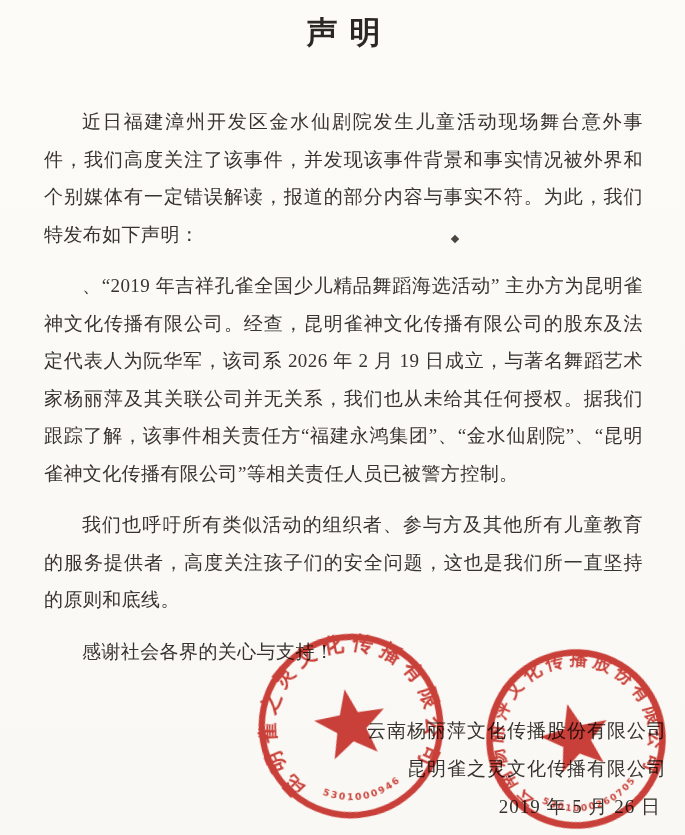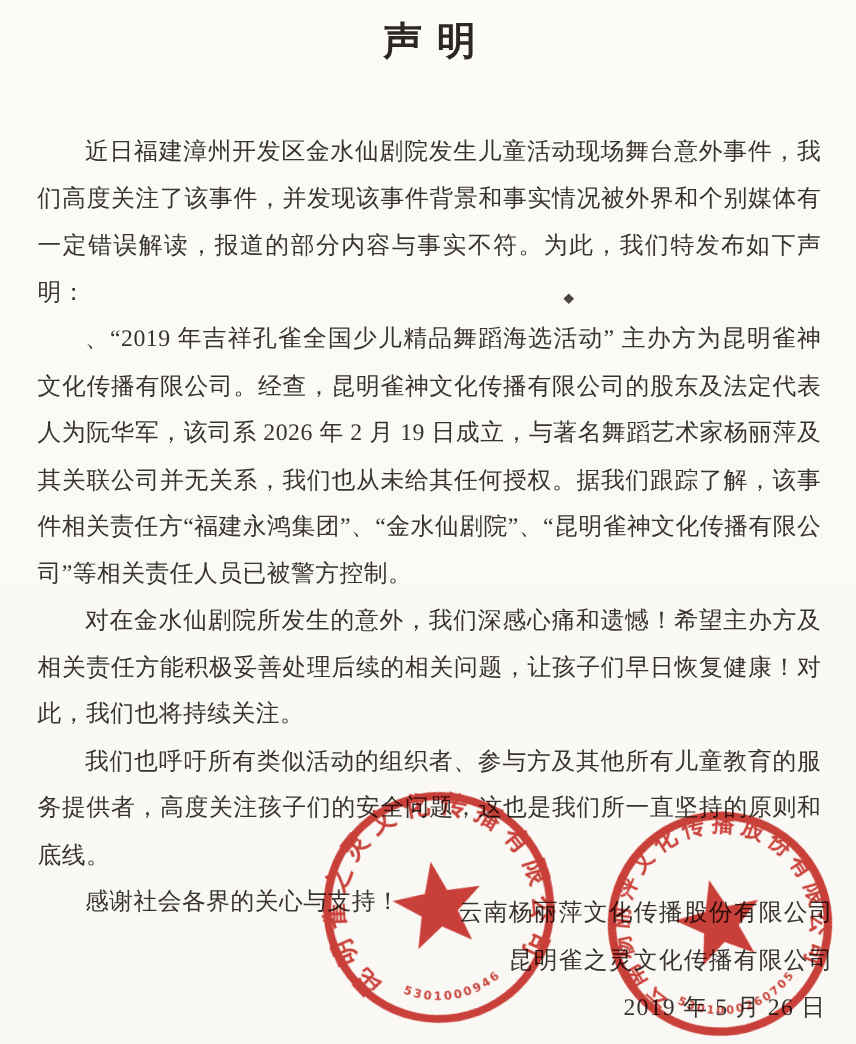--- a/index.html
+++ b/index.html
@@ -27,21 +27,21 @@
     font-size: 31px;
     font-weight: 700;
     letter-spacing: 12px;
     text-indent: 12px;
     color: #2b2824;
   }
   .doc-body {
     margin-top: 45px;
   }
   .para {
-    margin: 0;
+    margin: 14px;
     font-size: 19px;
     line-height: 37.5px;
     text-indent: 2em;
     text-align: justify;
     letter-spacing: 0.4px;
     color: #37342f;
   }
   .signature {
     position: absolute;
     top: 712px;
@@ -99,21 +99,20 @@
 </head>
 <body>
 
 <div class="page">
 
   <h1 class="doc-title">声明</h1>
 
   <div class="doc-body">
     <p class="para">近日福建漳州开发区金水仙剧院发生儿童活动现场舞台意外事件，我们高度关注了该事件，并发现该事件背景和事实情况被外界和个别媒体有一定错误解读，报道的部分内容与事实不符。为此，我们特发布如下声明：</p>
     <p class="para">、“2019 年吉祥孔雀全国少儿精品舞蹈海选活动” 主办方为昆明雀神文化传播有限公司。经查，昆明雀神文化传播有限公司的股东及法定代表人为阮华军，该司系 2026 年 2 月 19 日成立，与著名舞蹈艺术家杨丽萍及其关联公司并无关系，我们也从未给其任何授权。据我们跟踪了解，该事件相关责任方“福建永鸿集团”、“金水仙剧院”、“昆明雀神文化传播有限公司”等相关责任人员已被警方控制。</p>
-    <p class="para">对在金水仙剧院所发生的意外，我们深感心痛和遗憾！希望主办方及相关责任方能积极妥善处理后续的相关问题，让孩子们早日恢复健康！对此，我们也将持续关注。</p>
     <p class="para">我们也呼吁所有类似活动的组织者、参与方及其他所有儿童教育的服务提供者，高度关注孩子们的安全问题，这也是我们所一直坚持的原则和底线。</p>
     <p class="para">感谢社会各界的关心与支持！</p>
   </div>
 
   <div class="artifact-diamond"></div>
 
   <div class="signature">
     <div>云南杨丽萍文化传播股份有限公司</div>
     <div>昆明雀之灵文化传播有限公司</div>
     <div class="sig-date">2019 年 5 月 26 日</div>

